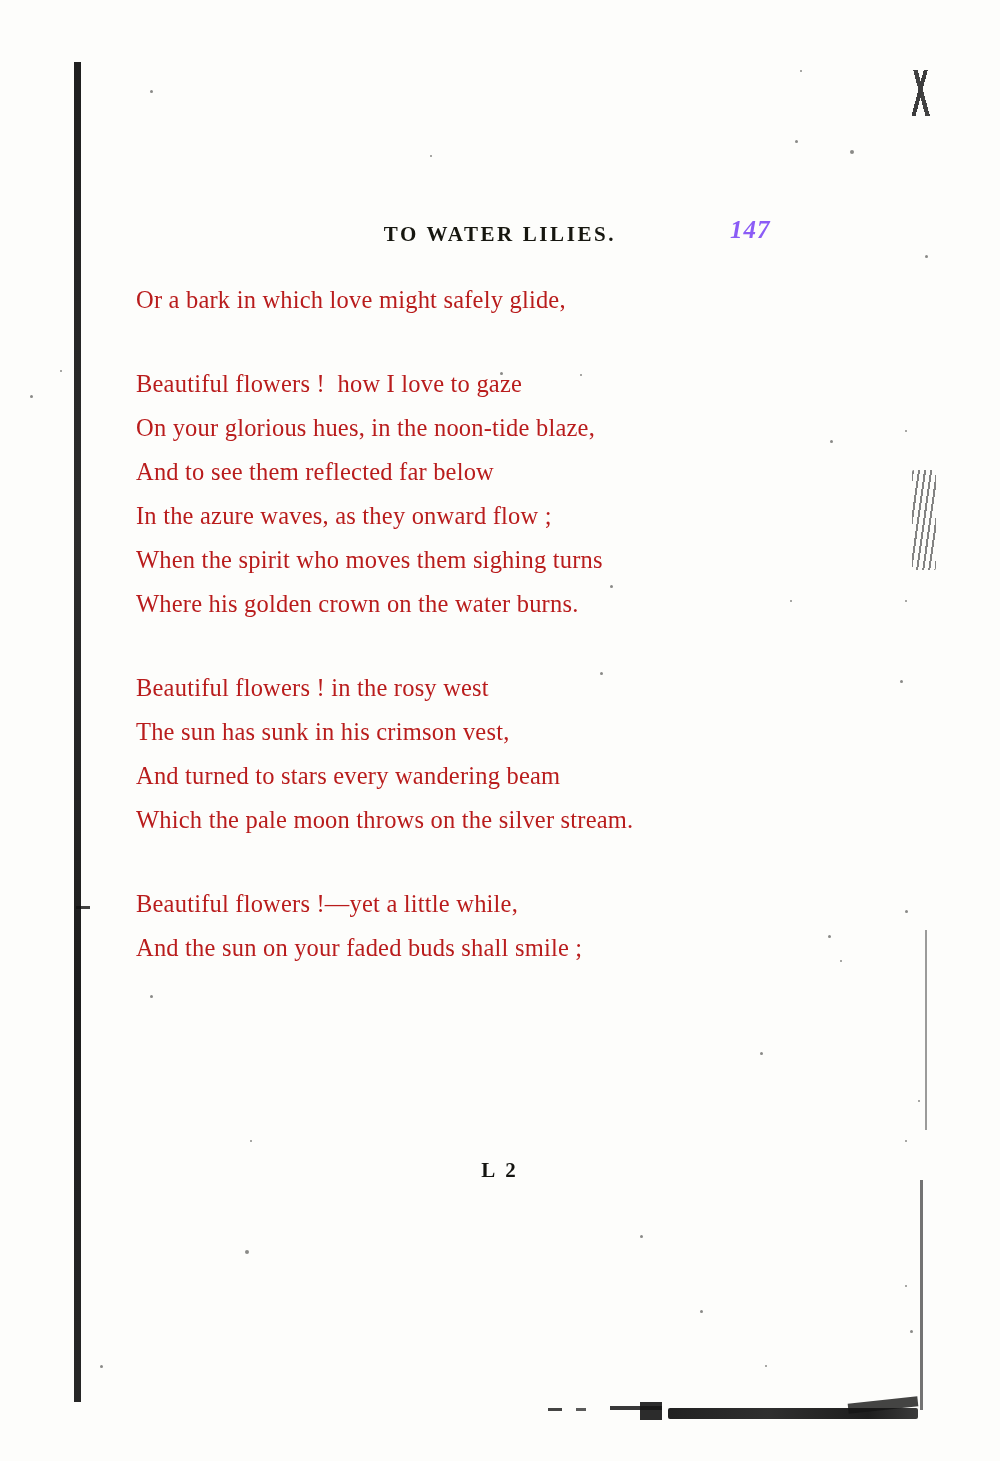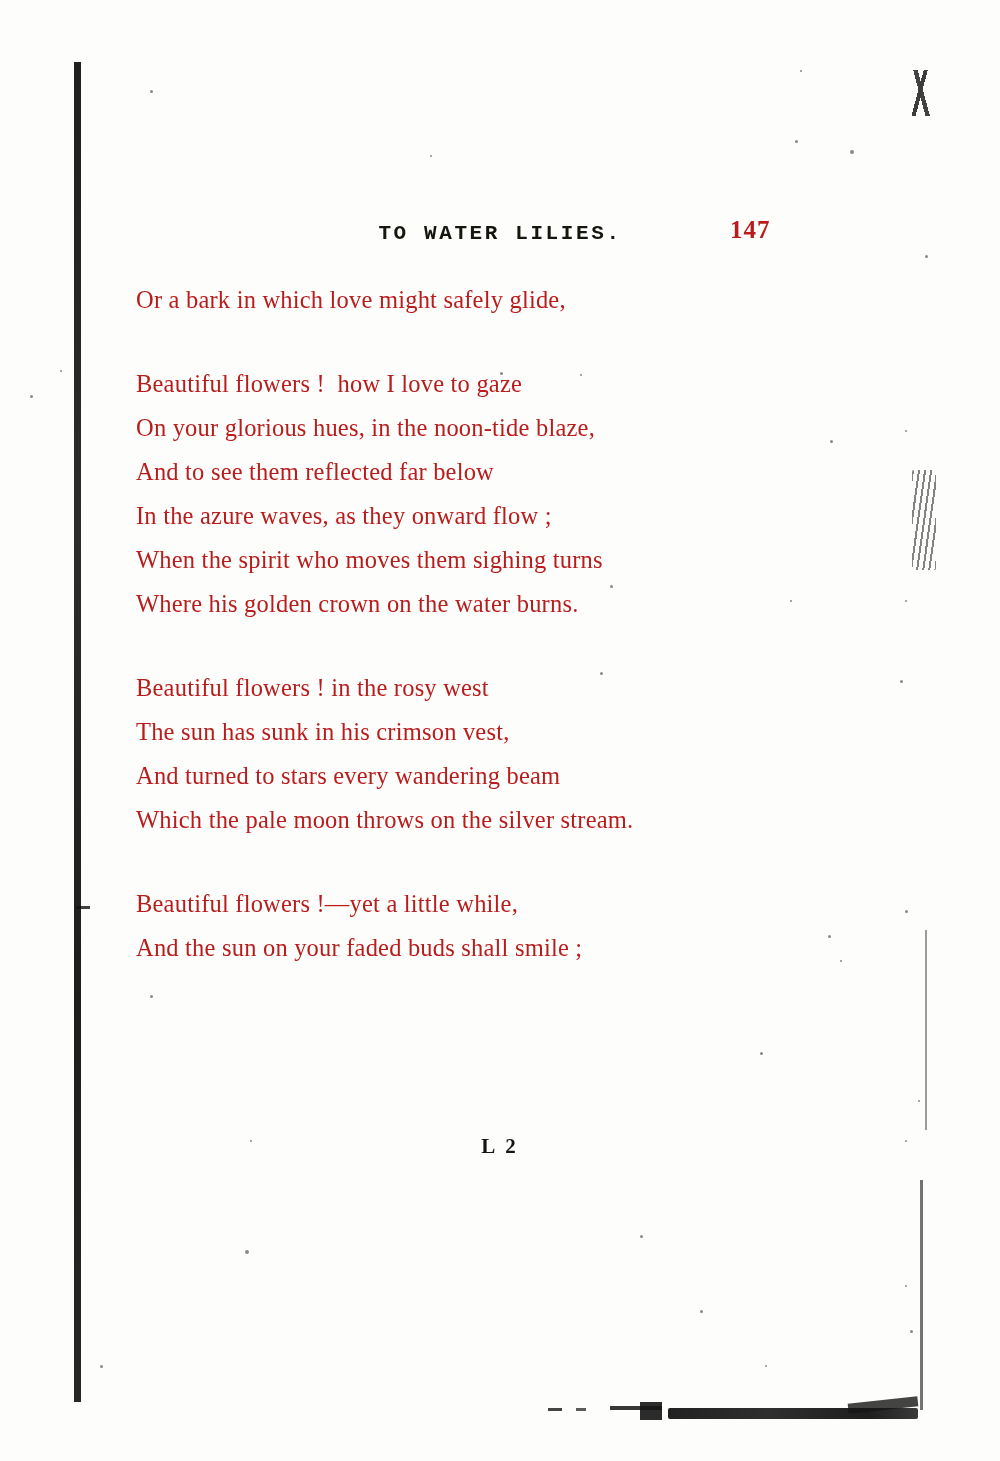--- a/index.html
+++ b/index.html
@@ -110,30 +110,30 @@
     left: 0;
     top: 222px;
     width: 1000px;
     text-align: center;
   }
   .running-head .title {
     font-size: 21px;
     letter-spacing: 2.6px;
     font-weight: 600;
     color: #16160f;
-    font-family: Liberation Mono, monospace;
   }
   .folio {
     position: absolute;
     left: 730px;
     top: 216px;
     font-size: 25px;
     font-weight: 700;
     letter-spacing: 1px;
-    color: #b91c1c;
+    color: #8b5cf6;
+    font-style: italic;
   }
 
   .poem {
     position: absolute;
     left: 136px;
     top: 278px;
     width: 720px;
   }
   .stanza {
     margin: 0 0 40px 0;
@@ -142,21 +142,21 @@
     font-size: 24.5px;
     line-height: 44px;
     letter-spacing: .2px;
     white-space: pre;
     color: #b91c1c;
   }
 
   .signature {
     position: absolute;
     left: 0;
-    top: 1134px;
+    top: 1158px;
     width: 1000px;
     text-align: center;
     font-size: 21px;
     letter-spacing: 3px;
     font-weight: 600;
     color: #141410;
   }
 </style>
 </head>
 <body>

